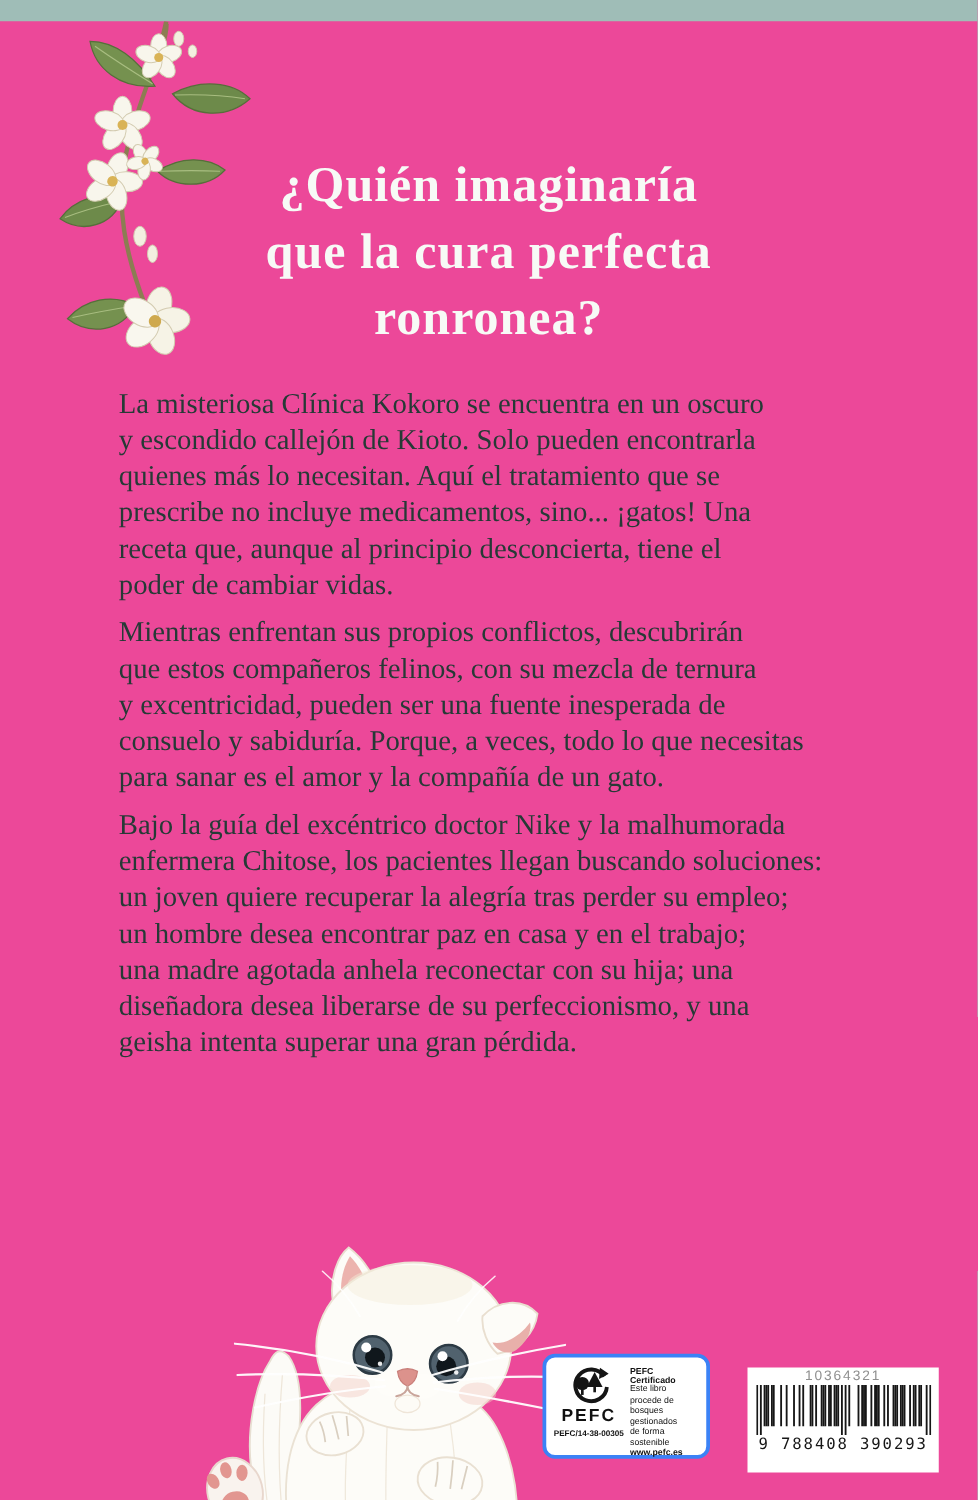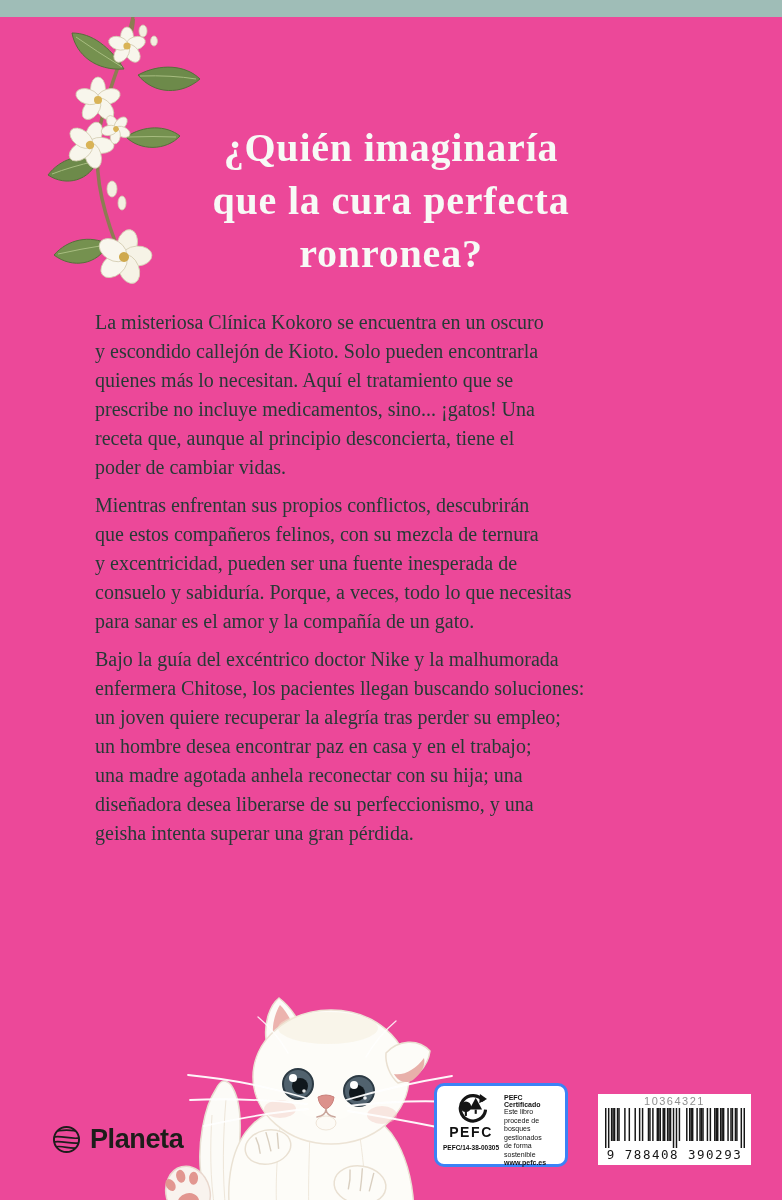--- a/index.html
+++ b/index.html
@@ -14,21 +14,21 @@
   
   .title{
     position:absolute;left:0;right:0;top:104px;margin:0;
     text-align:center;color:#f7faf6;
     font-size:40px;font-weight:700;line-height:53px;letter-spacing:0.8px;
     white-space:pre-line;
   }
   
   .synopsis{
     position:absolute;left:95px;top:291px;width:660px;
-    color:#263a36;font-size:20px;line-height:29px;
+    color:#263a36;font-size:23px;line-height:29px;
   }
   .para{margin:0 0 9px 0;white-space:pre-line;}
   .para.highlight{color:#f2f8f3;font-weight:700;}
   
   .cat{position:absolute;left:168px;top:978px;width:272px;height:222px;overflow:visible;}
   
   .publisher{
     position:absolute;left:50px;top:1104px;height:36px;
     display:flex;align-items:center;gap:7px;
     font-family:"Liberation Sans",sans-serif;
@@ -47,21 +47,21 @@
   .pefc-left{width:54px;display:flex;flex-direction:column;align-items:center;}
   .pefc-logo{width:31px;height:31px;}
   .pefc-wordmark{font-size:14px;font-weight:800;letter-spacing:1.6px;line-height:15px;margin-top:2px;}
   .pefc-license{font-size:6.5px;font-weight:700;white-space:nowrap;margin-top:4px;}
   .pefc-right{flex:1;display:flex;flex-direction:column;justify-content:space-between;padding-top:2px;}
   .pefc-heading{font-size:7px;font-weight:800;}
   .pefc-desc{font-size:7px;line-height:8.5px;white-space:pre-line;}
   .pefc-url{font-size:7px;font-weight:700;}
   
   .barcode{
-    position:absolute;left:598px;top:1077px;width:153px;height:71px;
+    position:absolute;left:598px;top:1077px;width:153px;height:84px;
     background:#ffffff;display:flex;flex-direction:column;align-items:center;
     padding-top:1px;
   }
   .barcode-top{
     font-family:"Liberation Sans",sans-serif;font-size:11px;line-height:12px;
     color:#8f8f8f;letter-spacing:1.5px;
   }
   .barcode-bars{width:140px;height:40px;margin-top:1px;fill:#161616;}
   .barcode-isbn{
     font-family:"DejaVu Sans Mono",monospace;font-size:12.5px;line-height:14px;
@@ -225,37 +225,20 @@
     <g transform="rotate(-12 100 152)">
       <ellipse cx="100" cy="152" rx="23" ry="17" fill="#fdfcf8" stroke="#e9e0d2" stroke-width="1.5"></ellipse>
       <path d="M90,140 Q92,148 91,157 M101,137 Q102,147 102,157 M112,140 Q111,148 110,156" stroke="#d9cfc0" stroke-width="1.4" fill="none"></path>
     </g>
     <g transform="rotate(8 192 190)">
       <ellipse cx="192" cy="190" rx="26" ry="19" fill="#fdfcf8" stroke="#e9e0d2" stroke-width="1.5"></ellipse>
       <path d="M180,176 Q182,186 181,196 M192,173 Q193,185 193,196 M204,176 Q203,186 202,195" stroke="#d9cfc0" stroke-width="1.4" fill="none"></path>
     </g>
   </svg>
 
-  <div class="publisher">
-    <svg class="publisher-globe" viewBox="0 0 40 40">
-      <defs>
-          <clipPath id="pg">
-            <circle cx="20" cy="20" r="15.2"></circle>
-          </clipPath>
-        </defs>
-      <circle cx="20" cy="20" r="15.2" fill="none" stroke="#1d1d1b" stroke-width="2.4"></circle>
-      <g clip-path="url(#pg)" stroke="#1d1d1b" stroke-width="2.1" fill="none">
-        <path d="M4,11.5 C12,7.5 28,7.5 36,11.5"></path>
-        <path d="M3,17.5 C11,13.5 29,21.5 37,17.5"></path>
-        <path d="M3,23.5 C11,19.5 29,27.5 37,23.5"></path>
-        <path d="M5,29.5 C13,25.5 27,33.5 35,29.5"></path>
-      </g>
-    </svg>
-    <span class="publisher-name">Planeta</span>
-  </div>
 
   <div class="pefc">
     <div class="pefc-left">
       <svg class="pefc-logo" viewBox="0 0 44 44">
         <path d="M39,13 A18,18 0 1 0 42,25" fill="none" stroke="#151515" stroke-width="4.5"></path>
         <polygon points="34,3 44,10 33,16" fill="#151515"></polygon>
         <circle cx="14" cy="21" r="7.5" fill="#151515"></circle>
         <rect x="12.5" y="26" width="3" height="8" fill="#151515"></rect>
         <polygon points="28,8 37,25 19,25" fill="#151515"></polygon>
         <rect x="26.5" y="25" width="3" height="6" fill="#151515"></rect>

